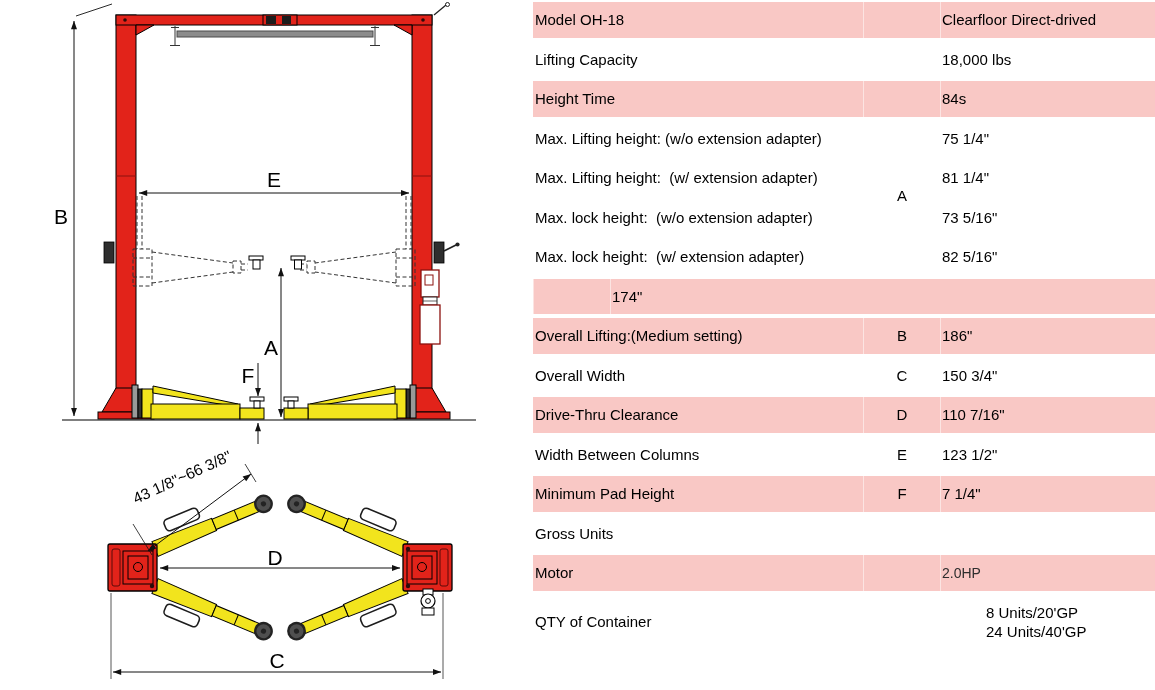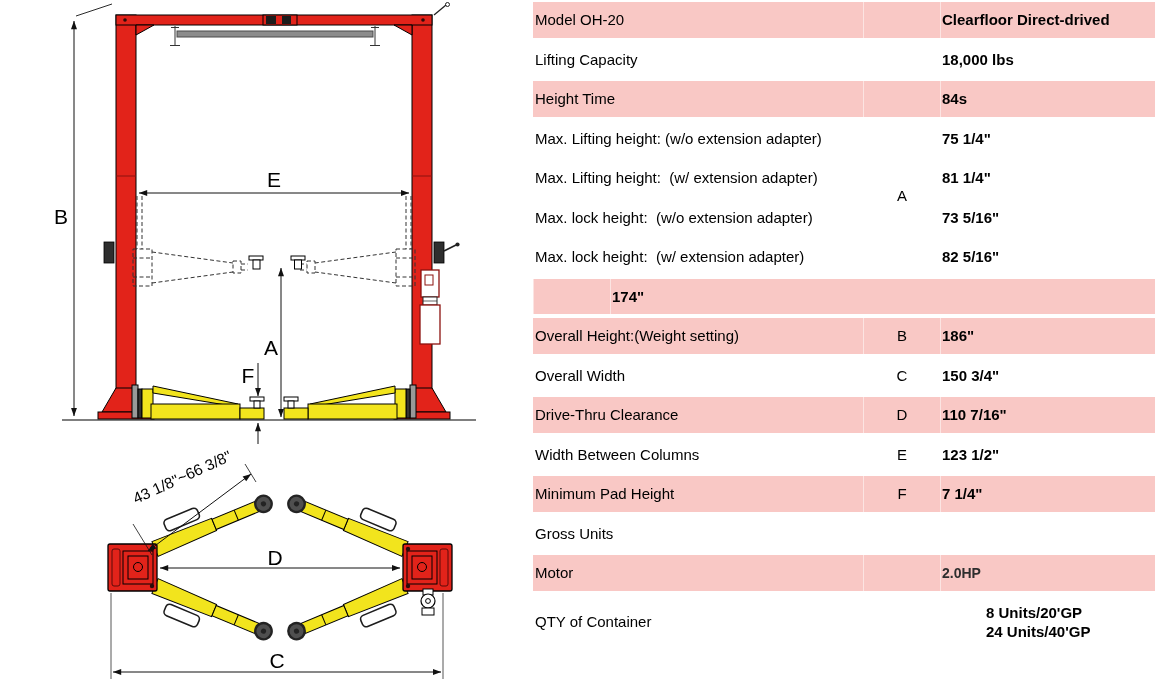--- a/index.html
+++ b/index.html
@@ -5,21 +5,21 @@
   html,body{margin:0;padding:0;background:#fff;}
   body{width:1155px;height:690px;position:relative;font-family:"Liberation Sans",sans-serif;overflow:hidden;}
   #diagram{position:absolute;left:0;top:0;}
   #spec-table{position:absolute;left:533px;top:0;width:622px;}
   .row{display:flex;align-items:center;height:39.5px;font-size:15px;color:#000;}
   .row.pink{background:#f9c8c5;box-shadow:inset 0 2px 0 0 #fff, inset 0 -2px 0 0 #fff;}
   .cell{box-sizing:border-box;}
   .label{flex:0 0 330px;padding-left:2px;white-space:pre;}
   .letter{flex:0 0 78px;text-align:center;align-self:stretch;display:flex;align-items:center;justify-content:center;}
   .pink .letter{border-left:1px solid rgba(255,255,255,.5);border-right:1px solid rgba(255,255,255,.5);}
-  .value{flex:1;padding-left:1px;font-weight:bold;}
+  .value{flex:1;padding-left:1px;}
   .row-qty{height:58px;}
   .qty-line{line-height:19px;margin-left:44px;}
   .motor-value{font-size:14px;color:#2e2e2e;}
   .letter-a{position:absolute;left:330px;top:187px;width:78px;text-align:center;font-size:15px;color:#000;}
   svg text{font-family:"Liberation Sans",sans-serif;fill:#000;}
 </style>
 </head>
 <body>
 
 <svg id="diagram" width="533" height="690" viewBox="0 0 533 690">
@@ -205,21 +205,21 @@
     </g>
     <text transform="translate(136,504) rotate(-24.5)" font-size="15.5">43 1/8"~66 3/8"</text>
     <text x="275" y="565" font-size="21" text-anchor="middle">D</text>
     <text x="277" y="668" font-size="21" text-anchor="middle">C</text>
   </g>
 </svg>
 
 <div id="spec-table">
 
   <div class="row pink">
-    <div class="cell label">Model OH-20</div>
+    <div class="cell label">Model OH-18</div>
     <div class="cell letter"></div>
     <div class="cell value">Clearfloor Direct-drived</div>
   </div>
   <div class="row">
     <div class="cell label">Lifting Capacity</div>
     <div class="cell letter"></div>
     <div class="cell value">18,000 lbs</div>
   </div>
   <div class="row pink">
     <div class="cell label">Height Time</div>
@@ -244,21 +244,21 @@
   <div class="row">
     <div class="cell label">Max. lock height:  (w/ extension adapter)</div>
     <div class="cell letter"></div>
     <div class="cell value">82 5/16"</div>
   </div>
   <div class="row pink">
     <div class="cell letter"></div>
     <div class="cell value">174"</div>
   </div>
   <div class="row pink">
-    <div class="cell label">Overall Height:(Weight setting)</div>
+    <div class="cell label">Overall Lifting:(Medium setting)</div>
     <div class="cell letter">B</div>
     <div class="cell value">186"</div>
   </div>
   <div class="row">
     <div class="cell label">Overall Width</div>
     <div class="cell letter">C</div>
     <div class="cell value">150 3/4"</div>
   </div>
   <div class="row pink">
     <div class="cell label">Drive-Thru Clearance</div>

